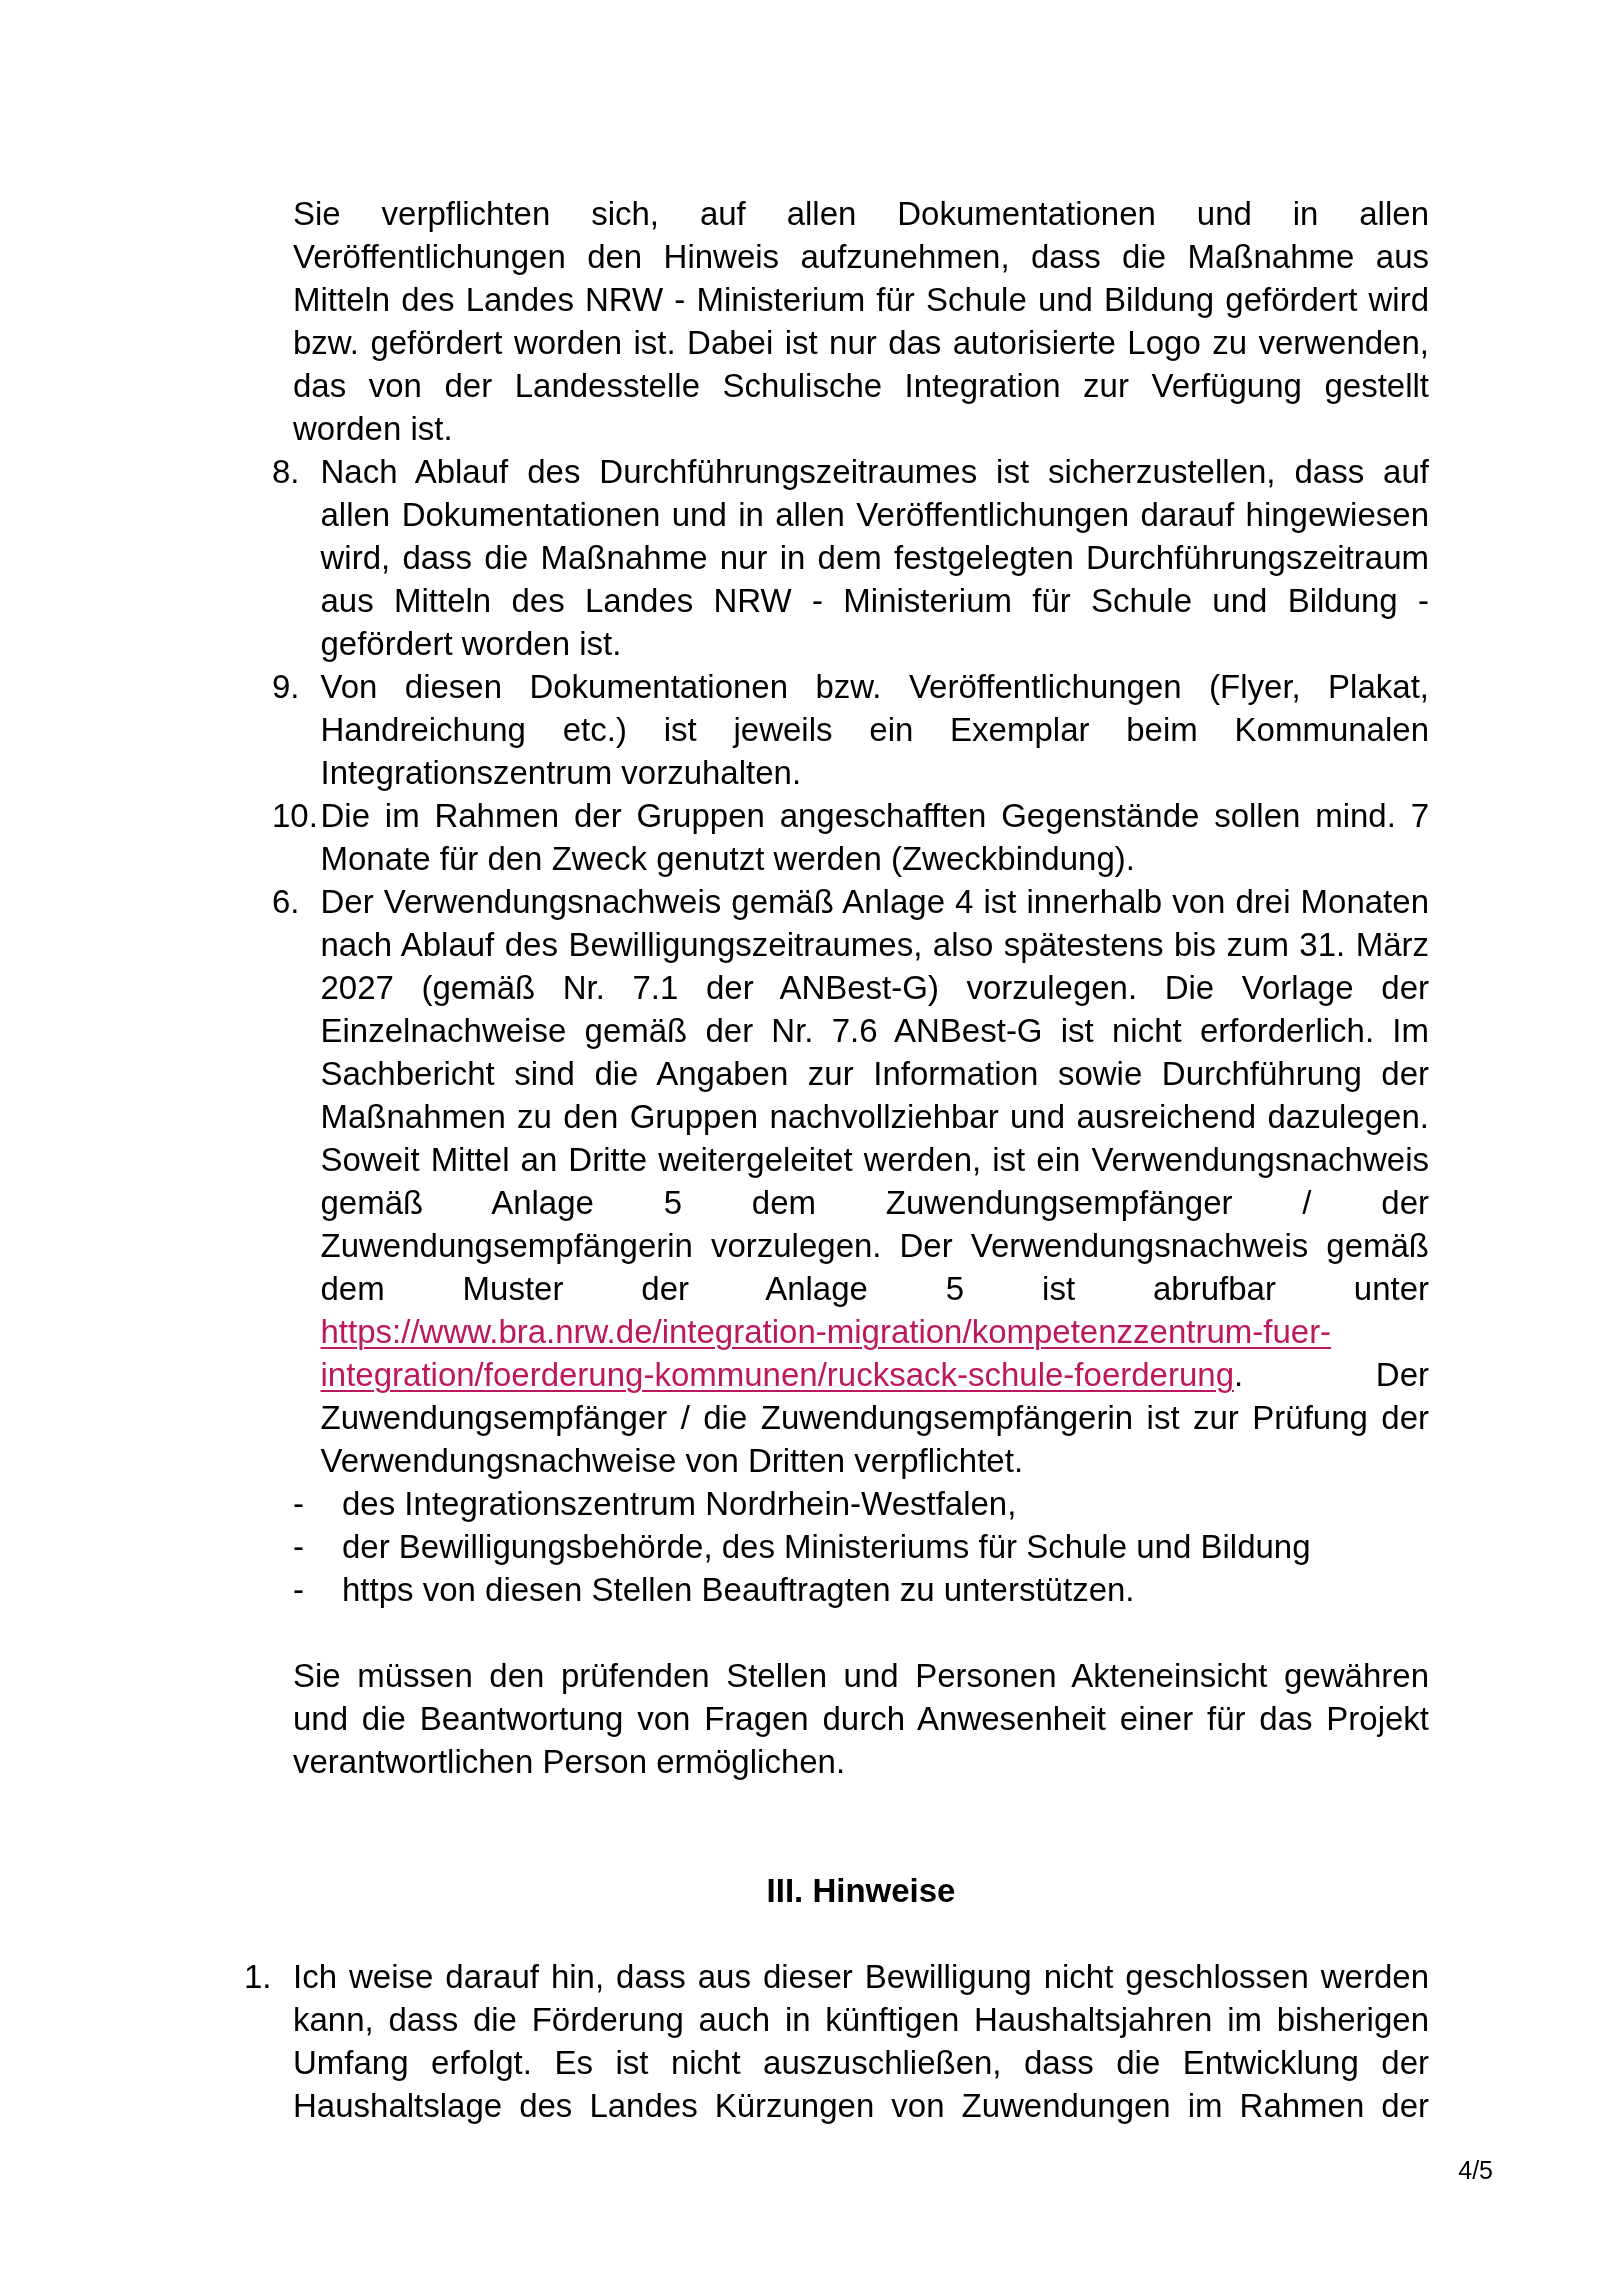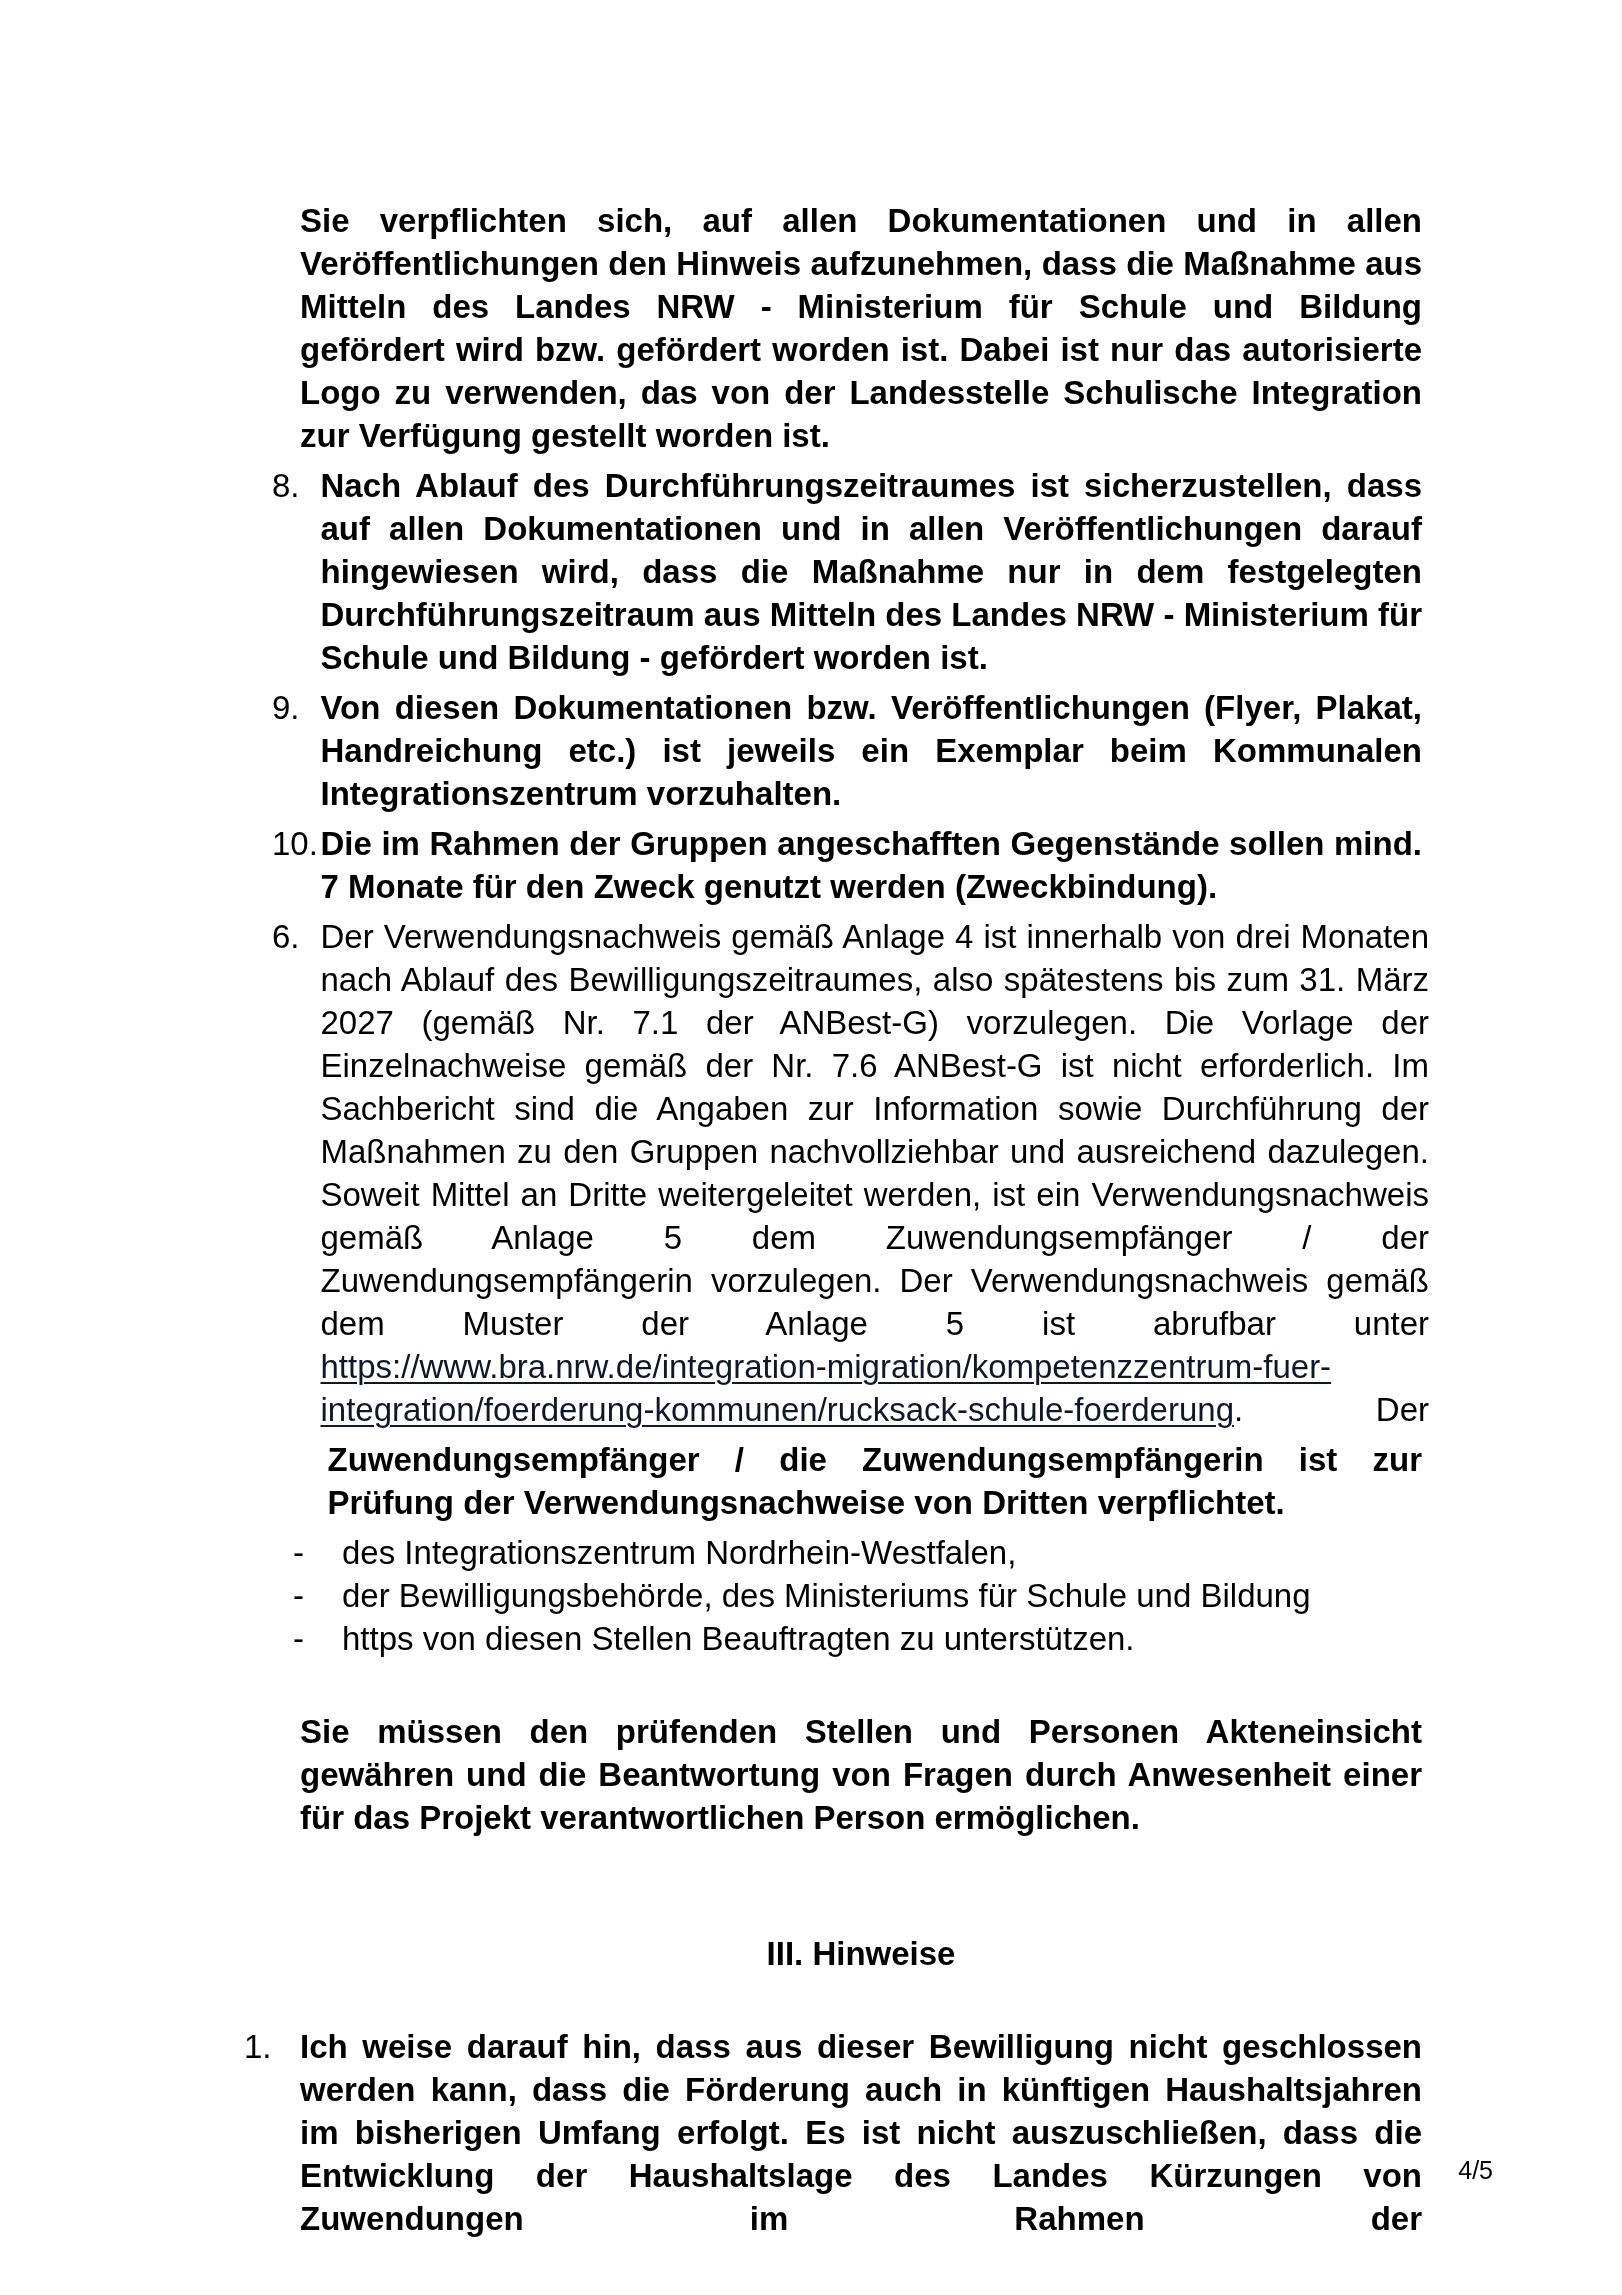--- a/index.html
+++ b/index.html
@@ -1,30 +1,30 @@
 <!DOCTYPE html>
 <html style="font-size:10.5px"><head>
 <meta charset="utf-8">
 <style>
   html, body { margin: 0; padding: 0; background: #ffffff; }
   body { width: 1623px; height: 2295px; position: relative; overflow: hidden;
          font-family: "Liberation Sans", sans-serif; color: #000; font-size: 33px; line-height: 43px; }
   .page { position: absolute; left: 0; top: 0; width: 1623px; height: 2295px; background: #fff; }
   .content { position: absolute; left: 293px; top: 192px; width: 1136px; }
-  p { margin: 7px; text-align: justify; font-weight: bold; }
+  p { margin: 0; text-align: justify; }
   .blank { height: 43px; }
   .item { position: relative; }
   .item .num { position: absolute; top: 0; }
   .item .body { text-align: justify; }
   .sec2 .num { left: -21px; }
   .sec2 .body { margin-left: 27.5px; }
   .sec3 .num { left: -49px; }
   .dash { position: relative; padding-left: 49px; }
   .dash .d { position: absolute; left: 0; top: 0; }
-  a.link { color: #0f172a; text-decoration-thickness: 2px; text-underline-offset: 3.9px; }
+  a.link { color: #be185d; text-decoration-thickness: 2px; text-underline-offset: 3.9px; }
   .heading { text-align: center; font-weight: bold; }
   .pagenum { position: absolute; right: 130px; top: 2149px; font-size: 25px; }
   .forced { display: block; text-align: justify; text-align-last: justify; }
 </style>
 </head>
 <body>
 
 <div class="page">
   <div class="content">
 

